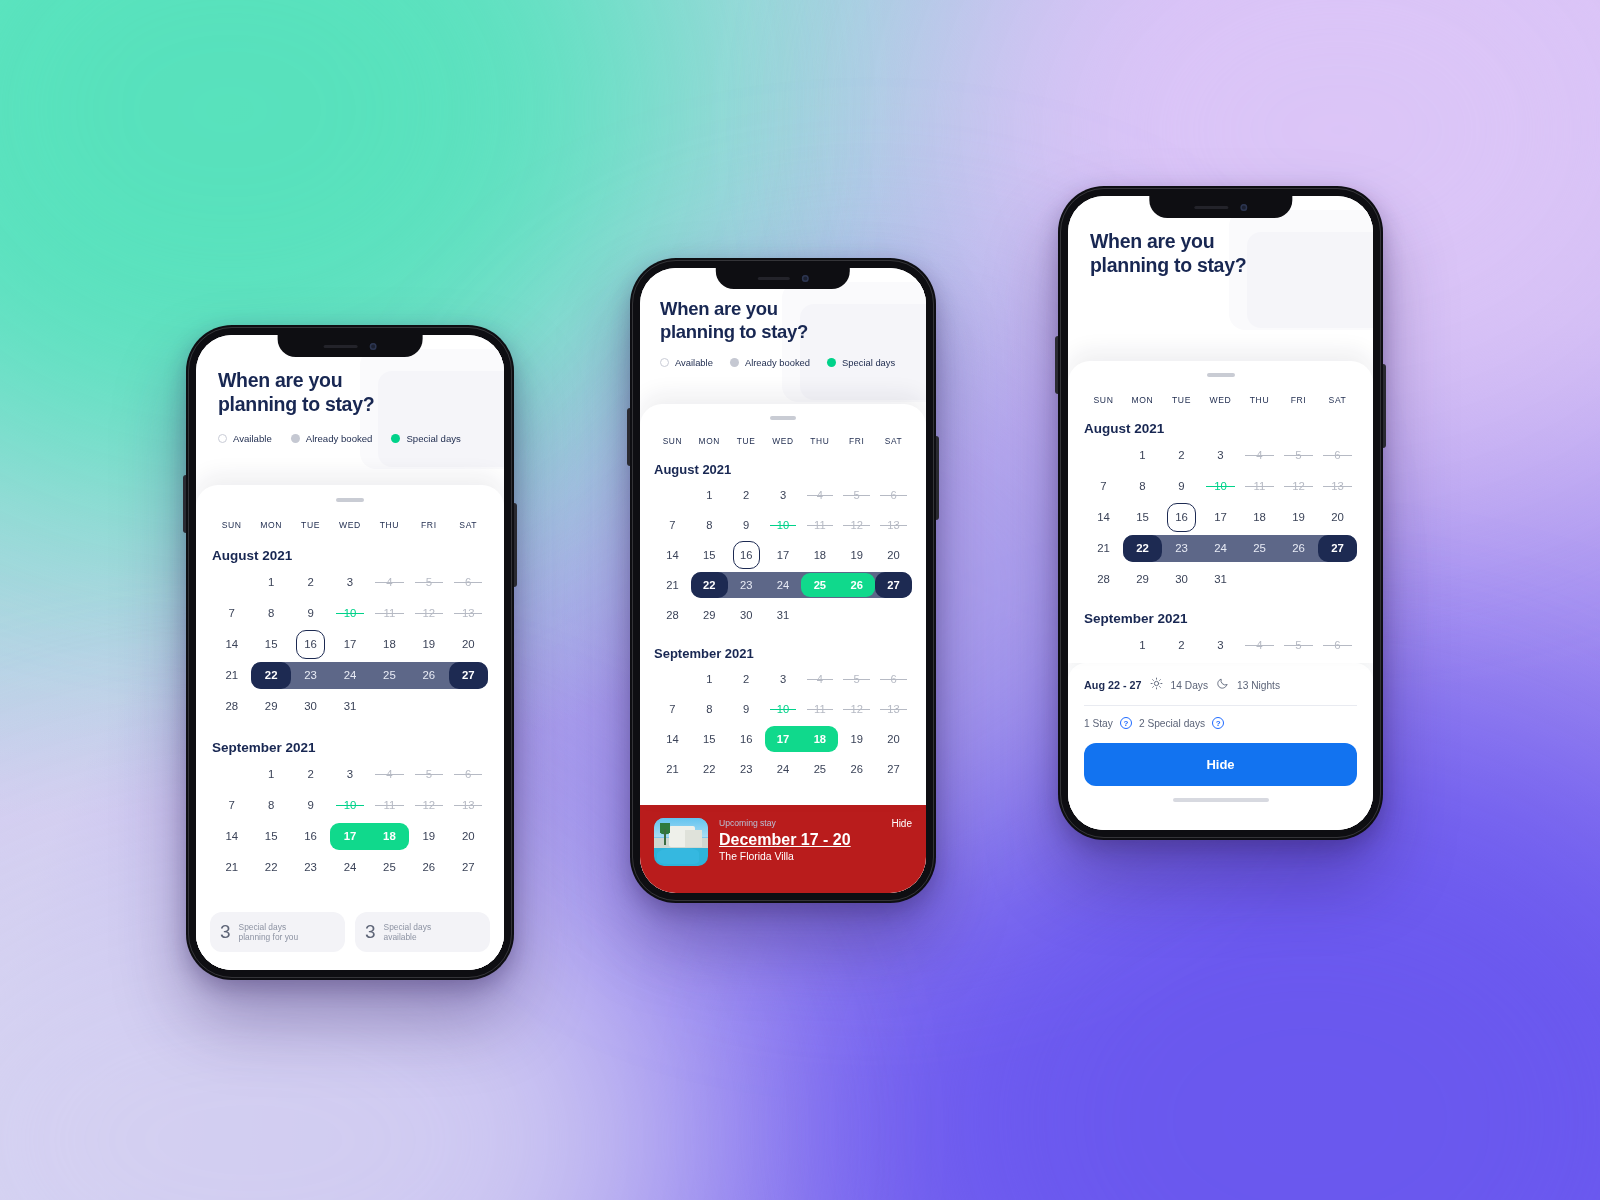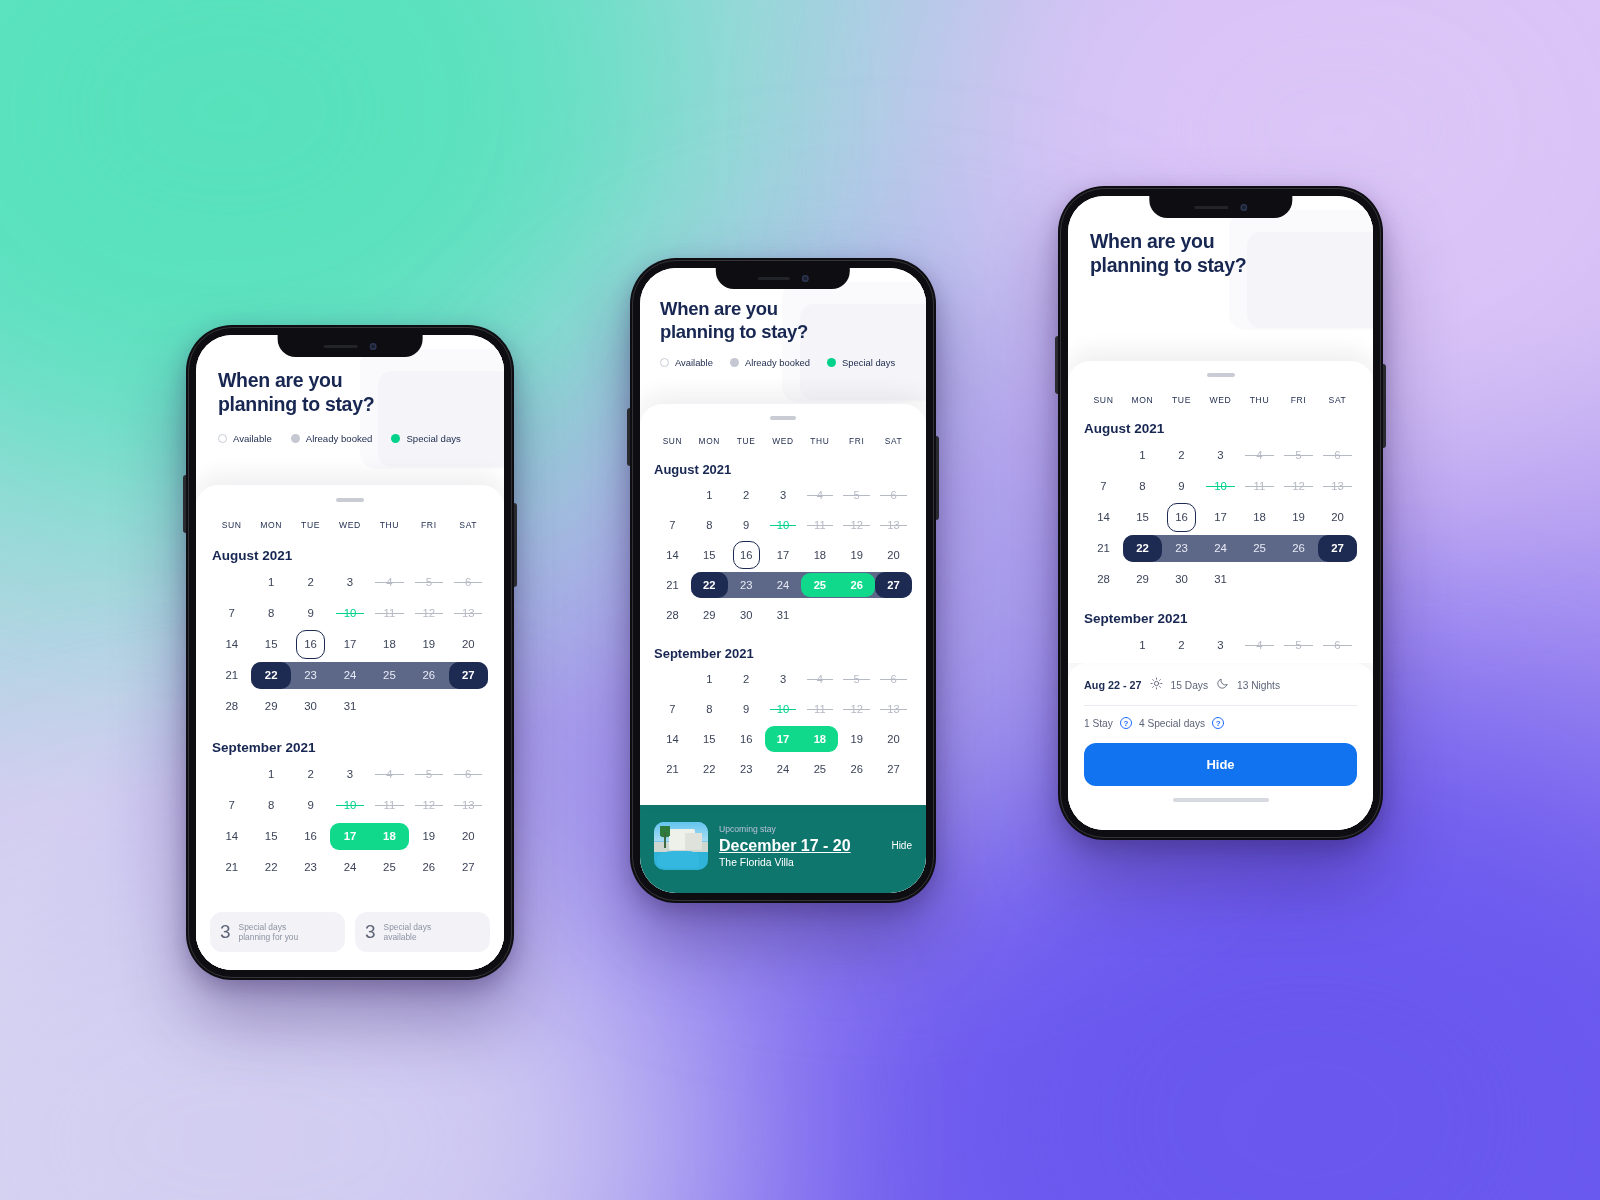--- a/index.html
+++ b/index.html
@@ -130,21 +130,21 @@
 
   
   .chips { display: flex; flex: none; background: #fff; }
   .chip {
     background: #f3f3f7; border-radius: 12px; display: flex; align-items: center;
   }
   .chip-num { color: #5e6577; font-weight: 400; }
   .chip-text { color: #8d93a3; line-height: 1.25; }
 
   
-  .banner { background: #0f766e; flex: none; display: flex; align-items: center; }
+  .banner { background: #b91c1c; flex: none; display: flex; align-items: flex-start; }
   .banner-thumb {
     border-radius: 10px; flex: none; overflow: hidden; position: relative;
     background: linear-gradient(#7ec8ef 0 42%, #cfd7d0 42% 62%, #2fb3d9 62% 100%);
   }
   .thumb-sky { position: absolute; left: 0; right: 0; top: 0; height: 40%; background: linear-gradient(#63c4ef, #a9dcf4); }
   .thumb-house { position: absolute; left: 28%; top: 16%; width: 48%; height: 44%; background: #eef0ea; border-radius: 2px; }
   .thumb-house2 { position: absolute; left: 58%; top: 24%; width: 30%; height: 36%; background: #dfe2da; }
   .thumb-palm { position: absolute; left: 12%; top: 10%; width: 18%; height: 46%; background: radial-gradient(circle at 50% 20%, #2f7a3d 0 38%, transparent 40%); }
   .thumb-palm2 { position: absolute; left: 19%; top: 22%; width: 3%; height: 34%; background: #3c6b42; }
   .thumb-pool { position: absolute; left: 6%; bottom: 4%; width: 78%; height: 34%; background: #35b8e0; border-radius: 40% 30% 18% 26%; }
@@ -680,32 +680,32 @@
 
       <div class="summary">
         <div class="sum-row1">
           <span class="sum-strong">Aug 22 - 27</span>
           <span class="icon-sun">
             <svg width="13" height="13" viewBox="0 0 24 24" fill="none" stroke="#5c6478" stroke-width="1.7" stroke-linecap="round">
               <circle cx="12" cy="12" r="4"></circle>
               <path d="M12 2v2M12 20v2M2 12h2M20 12h2M4.9 4.9l1.4 1.4M17.7 17.7l1.4 1.4M19.1 4.9l-1.4 1.4M6.3 17.7l-1.4 1.4"></path>
             </svg>
           </span>
-          <span class="sum-plain">15 Days</span>
+          <span class="sum-plain">14 Days</span>
           <span class="icon-moon">
             <svg width="13" height="13" viewBox="0 0 24 24" fill="none" stroke="#5c6478" stroke-width="1.7" stroke-linecap="round" stroke-linejoin="round">
               <path d="M20 14.5A8.5 8.5 0 0 1 9.5 4 8.5 8.5 0 1 0 20 14.5z"></path>
             </svg>
           </span>
           <span class="sum-plain">13 Nights</span>
         </div>
         <div class="sum-row2">
           <span class="sum-plain">1 Stay</span>
           <span class="info-badge">?</span>
-          <span class="sum-plain">4 Special days</span>
+          <span class="sum-plain">2 Special days</span>
           <span class="info-badge">?</span>
         </div>
         <button class="cta">Hide</button>
         <div class="home-ind"></div>
       </div>
 
     </div>
   </div>
 </div>
 

